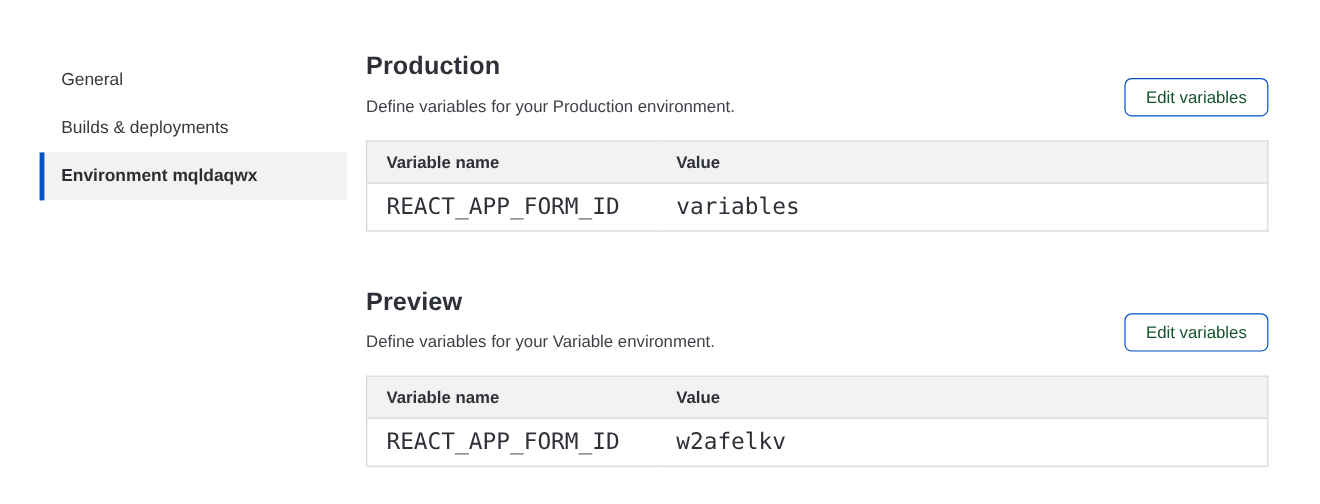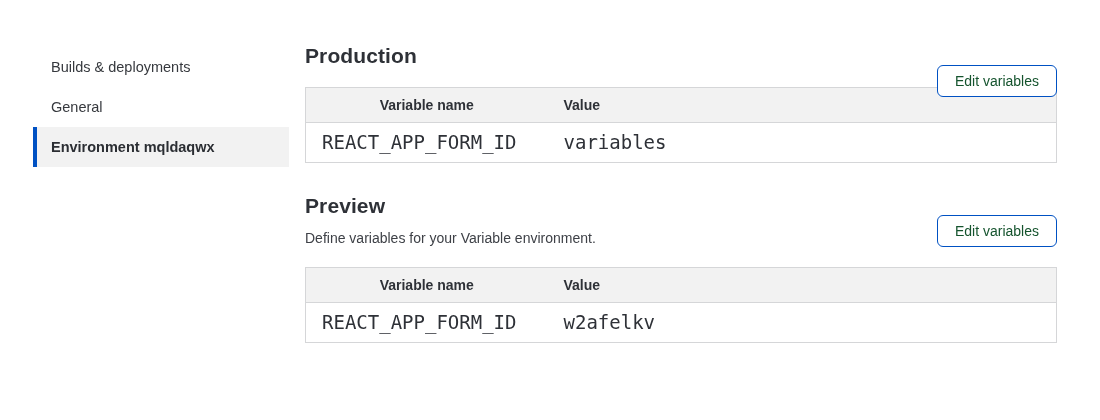--- a/index.html
+++ b/index.html
@@ -40,21 +40,21 @@
     color: #2b2e33;
   }
 
   
   .main {
     position: absolute;
     left: 305px;
     top: 45px;
     width: 752px;
   }
-  .section + .section { margin-top: 32px; }
+  .section + .section { margin-top: 48px; }
 
   .section-head { position: relative; margin-bottom: 20px; }
   .section-title {
     margin: 0;
     font-size: 21px;
     line-height: 22px;
     font-weight: 700;
     color: #2e3137;
     letter-spacing: 0.1px;
   }
@@ -89,53 +89,54 @@
   .var-table th {
     background: #f2f2f2;
     text-align: left;
     font-size: 14px;
     font-weight: 700;
     color: #2e3137;
     padding: 8px 16px;
     line-height: 18px;
     border-bottom: 1px solid #d5d6d8;
   }
-  .var-table th.col-name { width: 242px; text-align: center; }
+  .var-table th.col-name { width: 242px; }
   .var-table td {
     background: #ffffff;
     text-align: left;
     font-family: "DejaVu Sans Mono", monospace;
     font-size: 19px;
     color: #2e3137;
     padding: 10px 16px;
     line-height: 19px;
   }
 </style>
 </head>
 <body>
 
 <div class="page">
 
   <aside class="sidebar">
     <div class="nav-item">
-      <span>Builds &amp; deployments</span>
+      <span>General</span>
     </div>
     <div class="nav-item">
-      <span>General</span>
+      <span>Builds &amp; deployments</span>
     </div>
     <div class="nav-item active">
       <span>Environment mqldaqwx</span>
     </div>
   </aside>
 
   <main class="main">
 
     <section class="section">
       <div class="section-head">
         <h2 class="section-title">Production</h2>
+        <p class="section-desc">Define variables for your Production environment.</p>
         <button class="edit-btn">Edit variables</button>
       </div>
       <table class="var-table">
         <thead>
           <tr>
             <th class="col-name">Variable name</th>
             <th>Value</th>
           </tr>
         </thead>
         <tbody>

